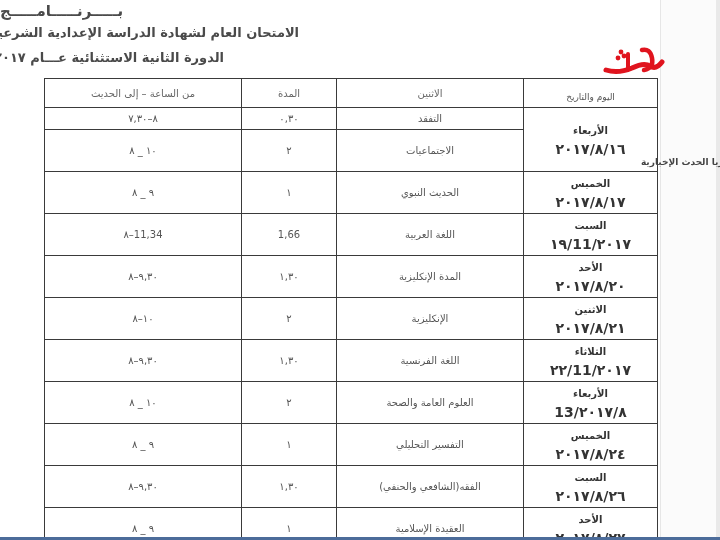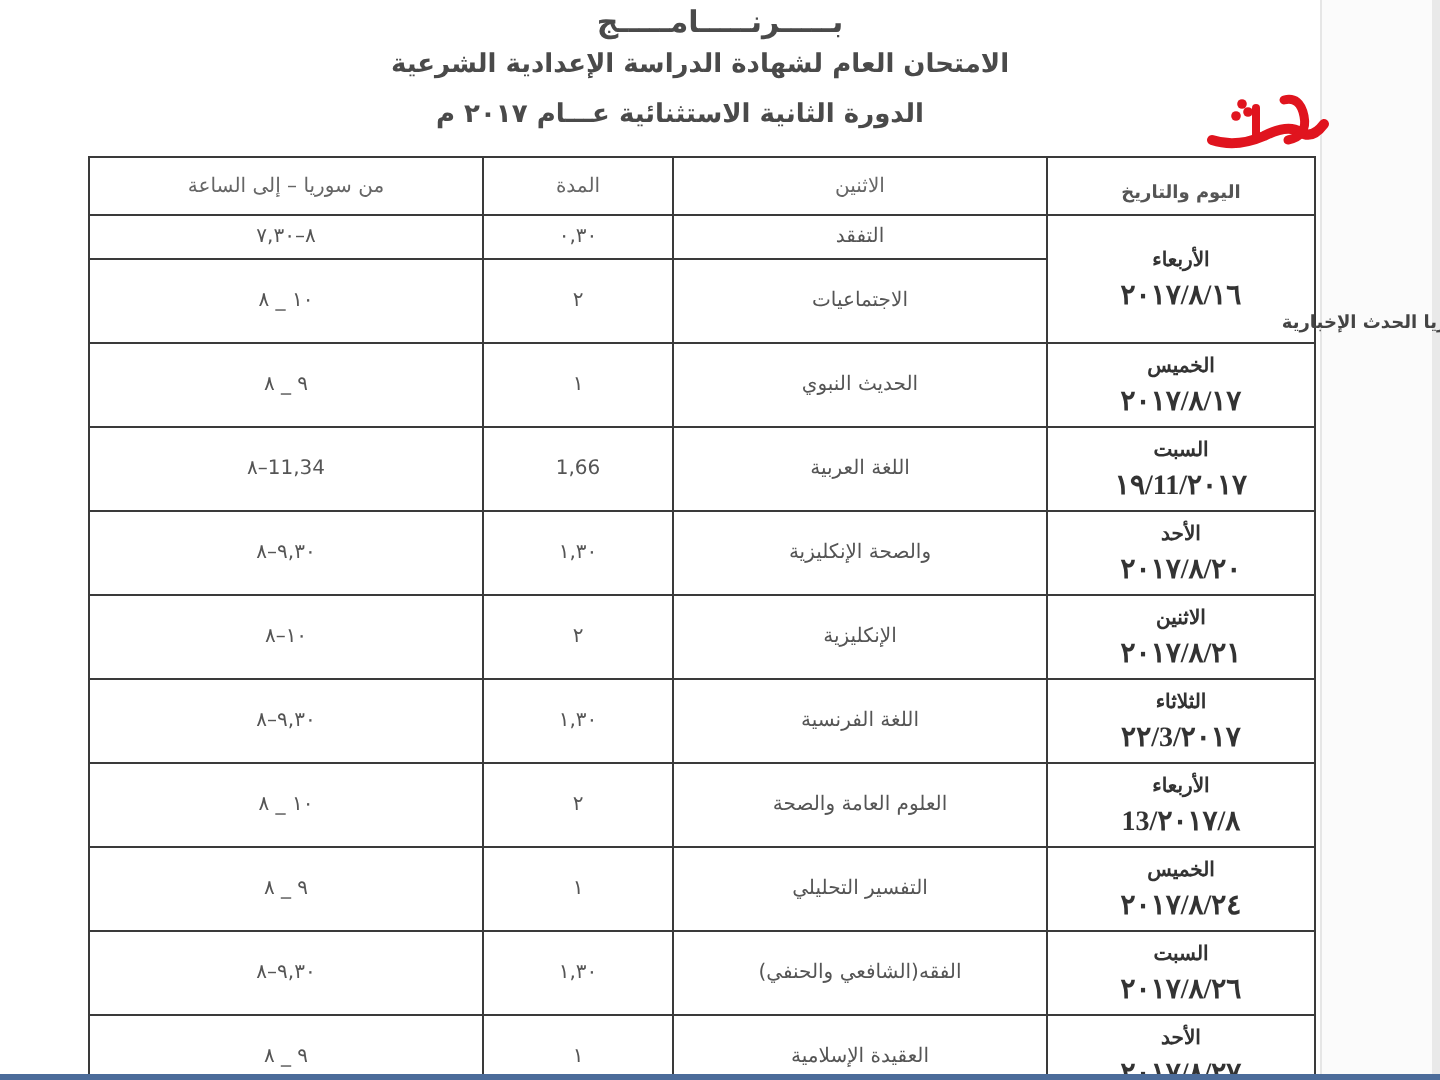--- a/index.html
+++ b/index.html
@@ -8,21 +8,21 @@
     background:#ffffff;
     font-family:"DejaVu Sans", sans-serif;
     color:#333;
   }
   .right-gutter {
     position:absolute; left:660px; top:0; width:57px; height:540px;
     background:#fbfbfb; border-left:1px solid #e6e6e6;
   }
   .right-edge { position:absolute; left:716px; top:0; width:4px; height:540px; background:#e9e9e9; }
   .title {
-    position:absolute; left:0; width:720px; text-align:center; direction:rtl;
+    position:absolute; left:0; width:720px; text-align:left; direction:rtl;
     font-weight:bold; color:#4a4a4a; white-space:nowrap;
   }
   .t1 { top:2px; font-size:15px; letter-spacing:2px; }
   .t2 { top:25px; font-size:13px; left:-10px; }
   .t3 { top:50px; font-size:13px; left:-20px; }
 
   .logo {
     position:absolute; left:598px; top:44px; width:70px; height:36px;
   }
   .watermark {
@@ -33,21 +33,21 @@
 
   table.grid {
     position:absolute; left:44px; top:78px; width:613px;
     border-collapse:collapse; direction:rtl; table-layout:fixed;
   }
   .grid td, .grid th {
     border:1.5px solid #3a3a3a; text-align:center; vertical-align:middle;
     font-size:10px; color:#555; padding:0; font-weight:normal;
   }
   .grid th { height:28px; color:#666; }
-  .grid td.date { font-weight:bold; color:#333; font-size:10px; line-height:18px;font-family:Liberation Serif, serif; }
+  .grid td.date { font-weight:bold; color:#333; font-size:10px; line-height:18px; }
   .grid td.date .d { display:block; letter-spacing:1px; font-size:14px; }
   .grid tr.sub td { height:21px; }
   .grid tr.r td { height:41px; }
   .bottom-bar { position:absolute; left:0; top:537px; width:720px; height:3px; background:#4c6c9a; }
 </style>
 </head>
 <body>
 
 <div class="right-gutter"></div>
 <div class="right-edge"></div>
@@ -71,25 +71,25 @@
       <col style="width:187px">
       <col style="width:95px">
       <col style="width:197px">
   </colgroup>
   <tbody>
       <tr>
     <th>
       <div class="watermark">
         <span>شبكة سوريا الحدث الإخبارية</span>
       </div>
-      <span style="display:block;padding-top:8px;font-size:9px;font-weight:bold;color:#555">اليوم والتاريخ</span>
+      <span style="display:block;padding-top:8px;font-size:9px;font-weight:normal;color:#555">اليوم والتاريخ</span>
     </th>
     <th>الاثنين</th>
     <th>المدة</th>
-    <th>من سوريا – إلى الساعة</th>
+    <th>من الساعة – إلى الحديث</th>
   </tr>
 
   <tr class="sub">
     <td class="date" rowspan="2">
       <span>الأربعاء</span>
       <span class="d">٢٠١٧/٨/١٦</span>
     </td>
     <td>التفقد</td>
     <td>٠,٣٠</td>
     <td>٨–٧,٣٠</td>
@@ -107,32 +107,32 @@
     <td>٩ _ ٨</td>
   </tr>
   <tr class="r">
     <td class="date"><span>السبت</span><span class="d">٢٠١٧/11/١٩</span></td>
     <td>اللغة العربية</td>
     <td>1,66</td>
     <td>11,34–٨</td>
   </tr>
   <tr class="r">
     <td class="date"><span>الأحد</span><span class="d">٢٠١٧/٨/٢٠</span></td>
-    <td>والصحة الإنكليزية</td>
+    <td>المدة الإنكليزية</td>
     <td>١,٣٠</td>
     <td>٩,٣٠–٨</td>
   </tr>
   <tr class="r">
     <td class="date"><span>الاثنين</span><span class="d">٢٠١٧/٨/٢١</span></td>
     <td>الإنكليزية</td>
     <td>٢</td>
     <td>١٠–٨</td>
   </tr>
   <tr class="r">
-    <td class="date"><span>الثلاثاء</span><span class="d">٢٠١٧/3/٢٢</span></td>
+    <td class="date"><span>الثلاثاء</span><span class="d">٢٠١٧/11/٢٢</span></td>
     <td>اللغة الفرنسية</td>
     <td>١,٣٠</td>
     <td>٩,٣٠–٨</td>
   </tr>
   <tr class="r">
     <td class="date"><span>الأربعاء</span><span class="d">٢٠١٧/٨/13</span></td>
     <td>العلوم العامة والصحة</td>
     <td>٢</td>
     <td>١٠ _ ٨</td>
   </tr>

